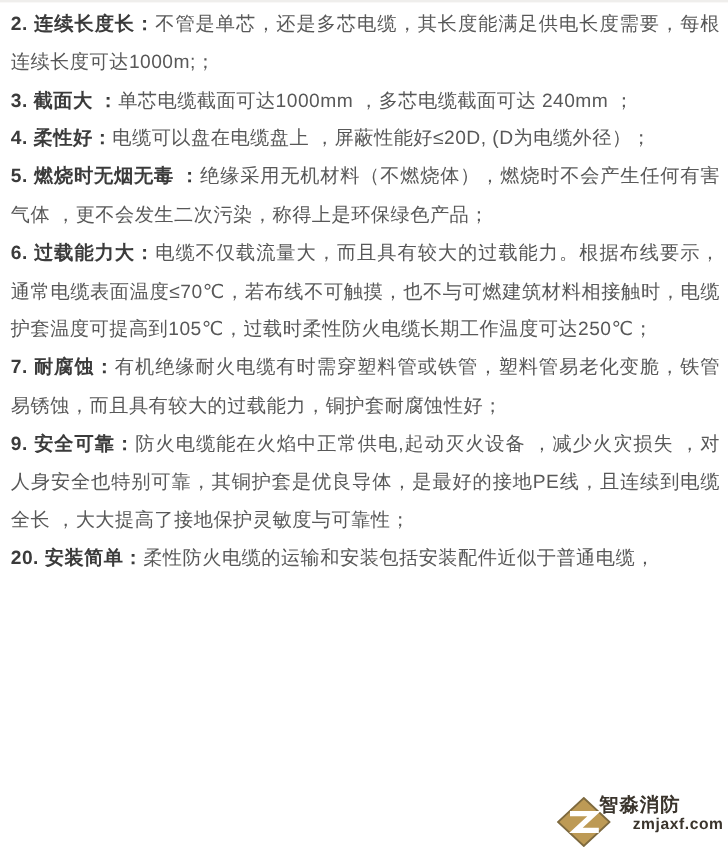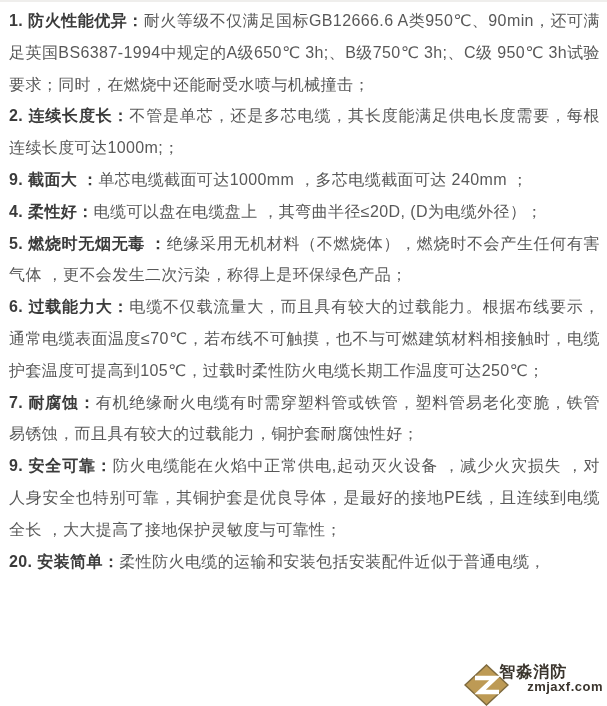--- a/index.html
+++ b/index.html
@@ -70,24 +70,23 @@
     white-space: nowrap;
     margin-left: 28px;
   }
 </style>
 </head>
 <body>
 
 <div class="top-edge"></div>
 
 <div class="doc">
-  <p class="item"><span class="lead">1. 防火性能优异：</span><span>耐火等级不仅满足国标GB12666.6 A类950℃、90min，还可满足英国BS6387-1994中规定的A级650℃ 3h;、B级750℃ 3h;、C级 950℃ 3h试验要求；同时，在燃烧中还能耐受水喷与机械撞击；</span></p>
   <p class="item"><span class="lead">2. 连续长度长：</span><span>不管是单芯，还是多芯电缆，其长度能满足供电长度需要，每根连续长度可达1000m;；</span></p>
-  <p class="item"><span class="lead">9. 截面大 ：</span><span>单芯电缆截面可达1000mm ，多芯电缆截面可达 240mm ；</span></p>
-  <p class="item"><span class="lead">4. 柔性好：</span><span>电缆可以盘在电缆盘上 ，其弯曲半径≤20D, (D为电缆外径）；</span></p>
+  <p class="item"><span class="lead">3. 截面大 ：</span><span>单芯电缆截面可达1000mm ，多芯电缆截面可达 240mm ；</span></p>
+  <p class="item"><span class="lead">4. 柔性好：</span><span>电缆可以盘在电缆盘上 ，屏蔽性能好≤20D, (D为电缆外径）；</span></p>
   <p class="item"><span class="lead">5. 燃烧时无烟无毒 ：</span><span>绝缘采用无机材料（不燃烧体），燃烧时不会产生任何有害气体 ，更不会发生二次污染，称得上是环保绿色产品；</span></p>
   <p class="item"><span class="lead">6. 过载能力大：</span><span>电缆不仅载流量大，而且具有较大的过载能力。根据布线要示，通常电缆表面温度≤70℃，若布线不可触摸，也不与可燃建筑材料相接触时，电缆护套温度可提高到105℃，过载时柔性防火电缆长期工作温度可达250℃；</span></p>
   <p class="item"><span class="lead">7. 耐腐蚀：</span><span>有机绝缘耐火电缆有时需穿塑料管或铁管，塑料管易老化变脆，铁管易锈蚀，而且具有较大的过载能力，铜护套耐腐蚀性好；</span></p>
   <p class="item"><span class="lead">9. 安全可靠：</span><span>防火电缆能在火焰中正常供电,起动灭火设备 ，减少火灾损失 ，对人身安全也特别可靠，其铜护套是优良导体，是最好的接地PE线，且连续到电缆全长 ，大大提高了接地保护灵敏度与可靠性；</span></p>
   <p class="item"><span class="lead">20. 安装简单：</span><span>柔性防火电缆的运输和安装包括安装配件近似于普通电缆，</span></p>
 </div>
 
 <div class="watermark">
   <svg class="wm-logo" viewBox="0 0 45 42" xmlns="http://www.w3.org/2000/svg">
     <polygon points="22.5,1 44,21 22.5,41 1,21" fill="#bd9a55" stroke="#7e6a3f" stroke-width="1.5"></polygon>

